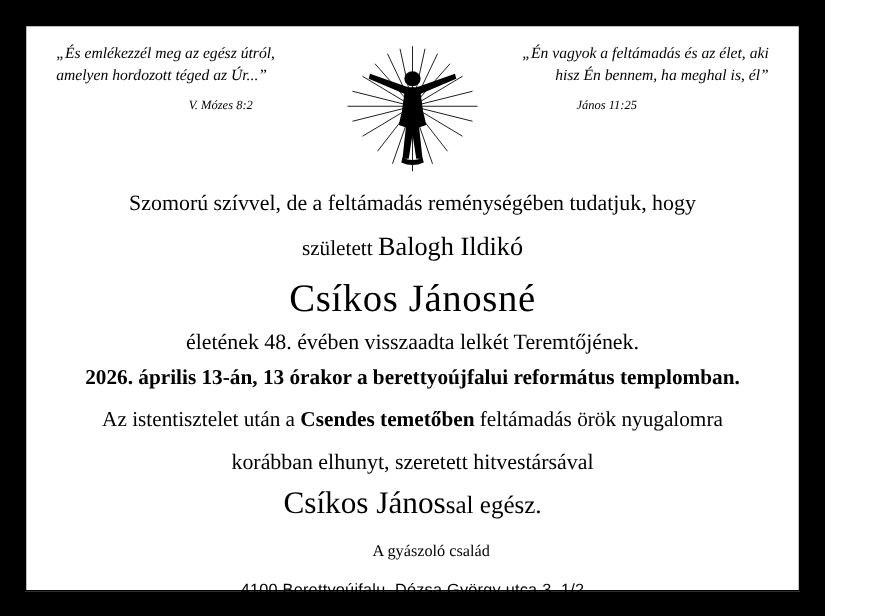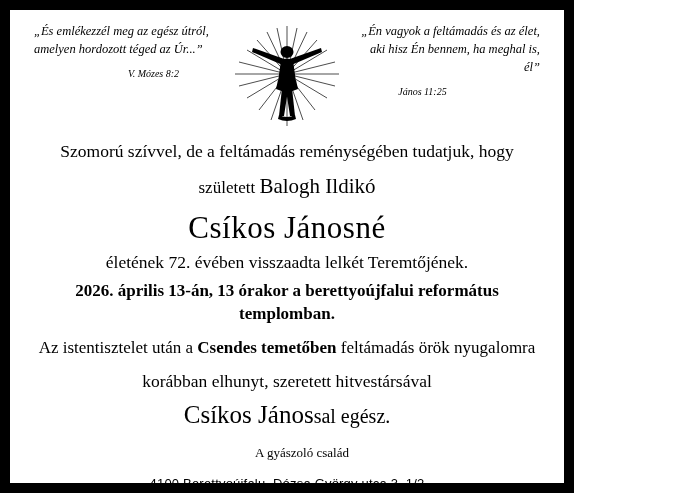--- a/index.html
+++ b/index.html
@@ -9,24 +9,24 @@
   }
   body {
     width: 700px;
     height: 493px;
     overflow: hidden;
     font-family: "Liberation Serif", serif;
   }
   .notice {
     position: relative;
     box-sizing: border-box;
-    width: 574px;
+    width: 660px;
     height: 493px;
     background: #000000;
-    padding: 9px;
+    padding: 20px;
   }
   .inner {
     box-sizing: border-box;
     width: 100%;
     height: 100%;
     background: #ffffff;
     border: 1px solid #000000;
     padding: 12px 18px 8px 18px;
     position: relative;
   }
@@ -196,21 +196,21 @@
 
       <div class="ln intro">Szomorú szívvel, de a feltámadás reménységében tudatjuk, hogy</div>
 
       <div class="ln maiden">
         <span>született</span>
         <span class="maiden-name">Balogh Ildikó</span>
       </div>
 
       <div class="ln name-main">Csíkos Jánosné</div>
 
-      <div class="ln age-line">életének 72. évében visszaadta lelkét Teremtőjének.</div>
+      <div class="ln age-line">életének 48. évében visszaadta lelkét Teremtőjének.</div>
 
 
       <div class="ln bold-line">2026. április 13-án, 13 órakor a berettyoújfalui református templomban.</div>
 
       <div class="ln burial-line">
         <span>Az istentisztelet után a</span>
         <b>Csendes temetőben</b>
         <span>feltámadás örök nyugalomra</span>
       </div>
 

